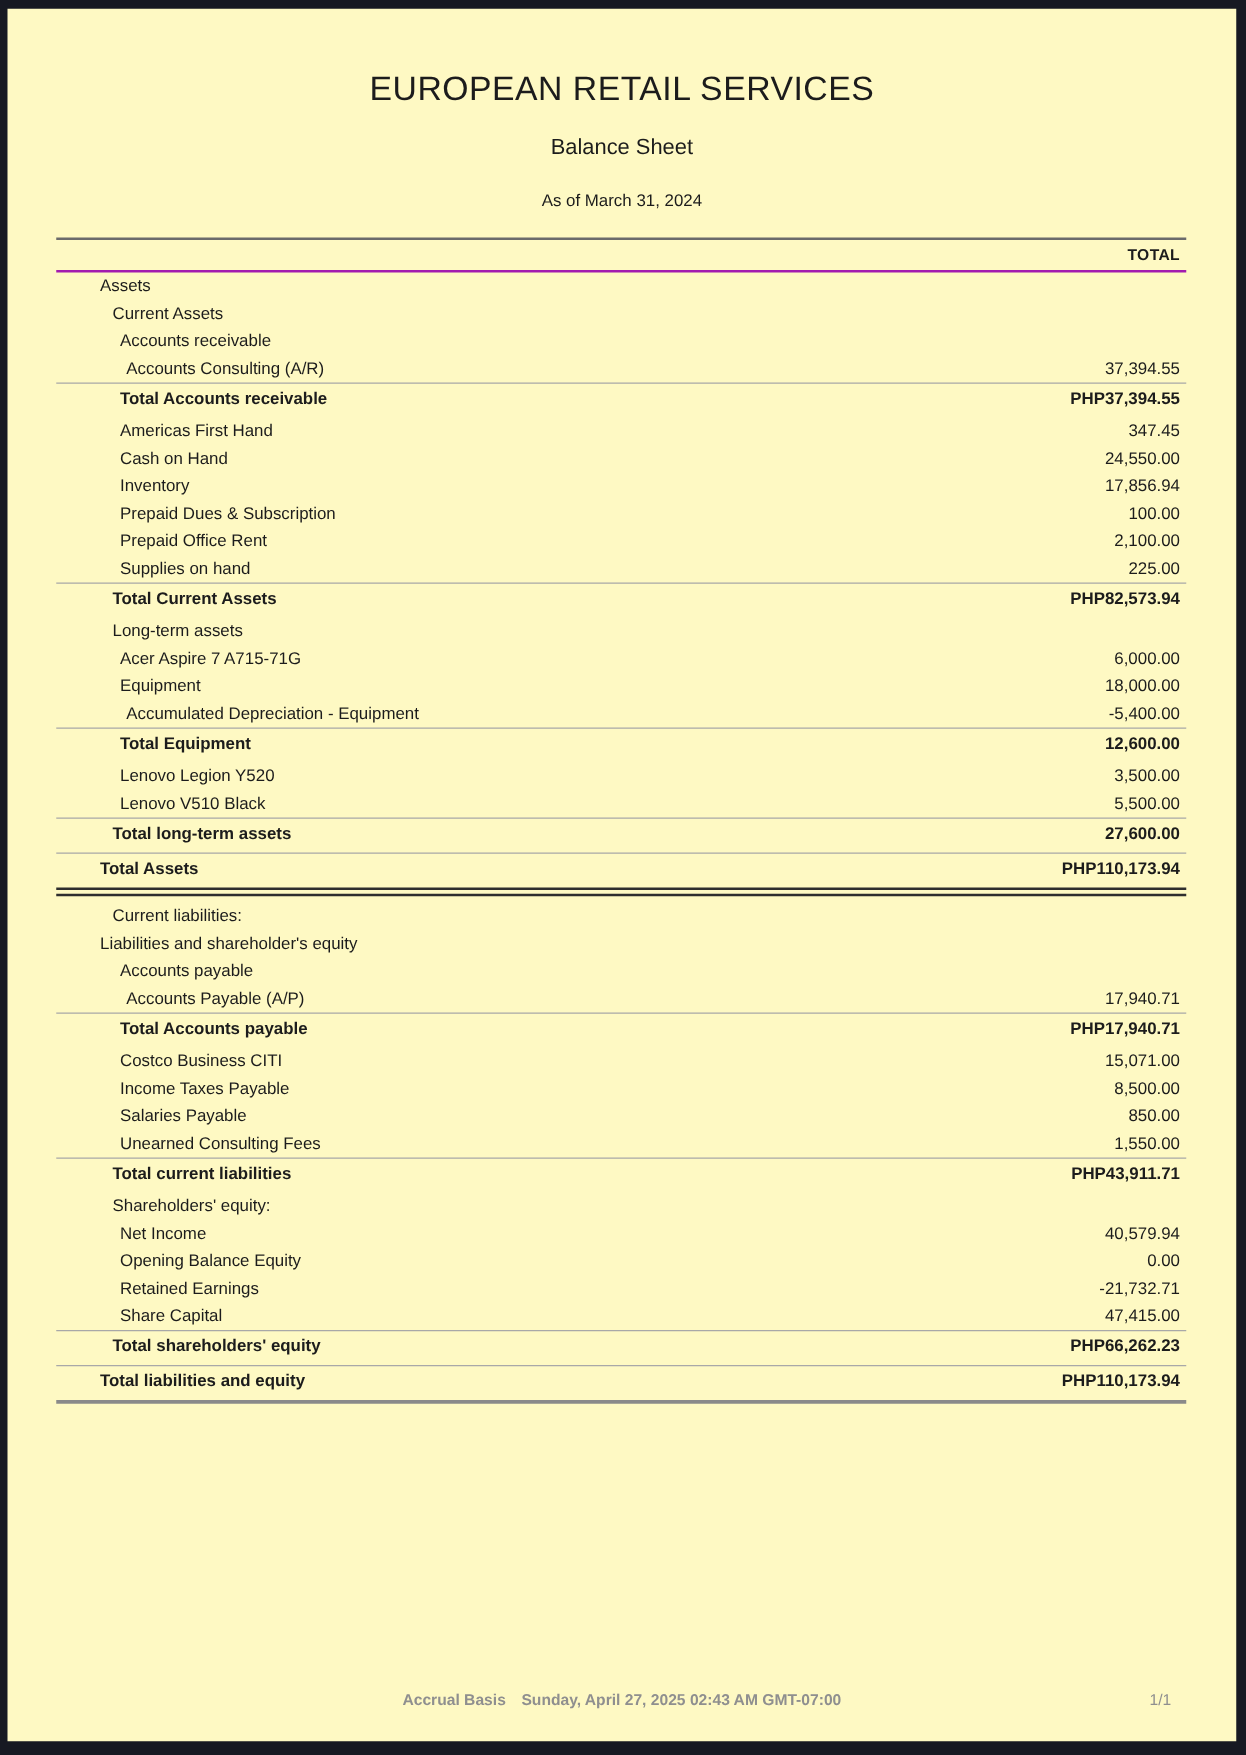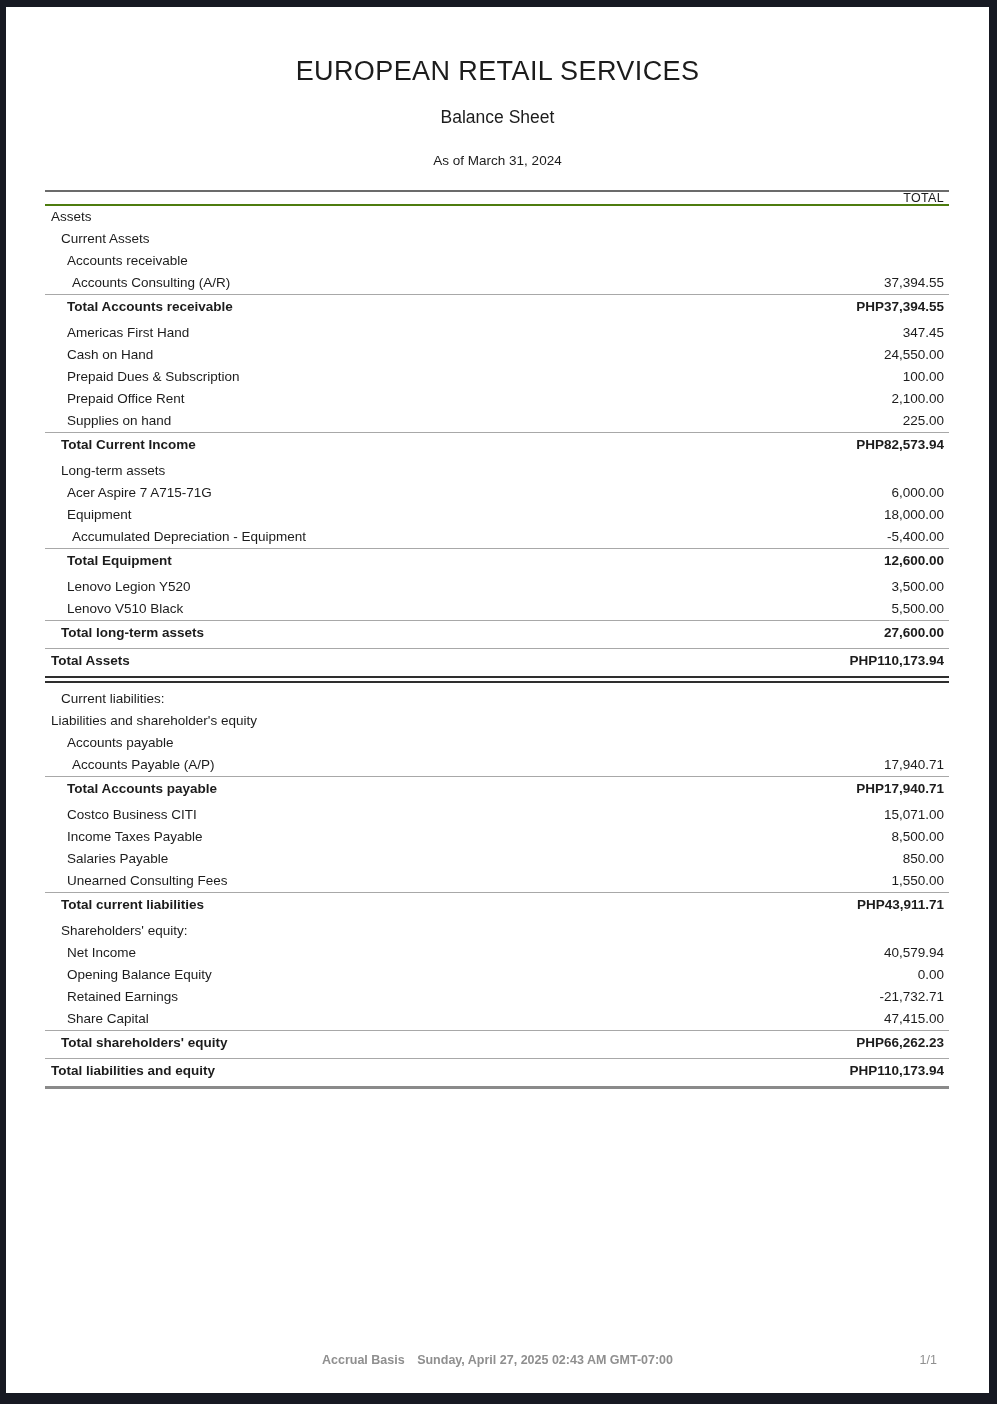--- a/index.html
+++ b/index.html
@@ -7,21 +7,21 @@
     width:997px; height:1404px;
     background:#171922;
     font-family:"Liberation Sans","DejaVu Sans",sans-serif;
     color:#1c1c1c;
     overflow:hidden;
   }
   .frame { position:relative; width:997px; height:1404px; }
   .page {
     position:absolute; left:6px; top:7px;
     width:983px; height:1386px;
-    background:#ffffff;
+    background:#fef9c3;
   }
   
   .report-header { text-align:center; }
   .company-name {
     margin:0; padding-top:51px;
     font-size:27px; font-weight:400; letter-spacing:0.4px;
     line-height:1;
   }
   .report-title {
     margin:0; padding-top:24px;
@@ -30,31 +30,31 @@
   .report-subtitle {
     margin:12px; padding-top:15px;
     font-size:13.5px; line-height:1;
   }
   
   .table {
     position:absolute; left:39px; top:183px; width:904px;
   }
   .thead {
     border-top:2px solid #6b6b6b;
-    border-bottom:2px solid #4d7c0f;
-    height:16px;
+    border-bottom:2px solid #a21caf;
+    height:28px;
     display:flex; justify-content:flex-end; align-items:center;
     font-size:12.5px; letter-spacing:0.3px;
-    padding-right:5px; box-sizing:border-box;
+    padding-right:5px; box-sizing:border-box;font-weight:bold;
   }
   .row {
     display:flex; justify-content:space-between; align-items:center;
     height:22px; font-size:13.5px; line-height:1;
   }
-  .row .label { white-space:pre; }
+  .row .label { white-space:pre;margin-left:29px; }
   .row .value { padding-right:5px; }
   .lvl0 .label { padding-left:6px; }
   .lvl1 .label { padding-left:16px; }
   .lvl2 .label { padding-left:22px; }
   .lvl3 .label { padding-left:27px; }
   .row.total {
     font-weight:bold;
     border-top:1px solid #a8a8a8;
     height:23px;
     margin-bottom:4px;
@@ -121,33 +121,37 @@
           </div>
           <div class="row item lvl2">
             <span class="label">Americas First Hand</span>
             <span class="value">347.45</span>
           </div>
           <div class="row item lvl2">
             <span class="label">Cash on Hand</span>
             <span class="value">24,550.00</span>
           </div>
           <div class="row item lvl2">
+            <span class="label">Inventory</span>
+            <span class="value">17,856.94</span>
+          </div>
+          <div class="row item lvl2">
             <span class="label">Prepaid Dues &amp; Subscription</span>
             <span class="value">100.00</span>
           </div>
           <div class="row item lvl2">
             <span class="label">Prepaid Office Rent</span>
             <span class="value">2,100.00</span>
           </div>
           <div class="row item lvl2">
             <span class="label">Supplies on hand</span>
             <span class="value">225.00</span>
           </div>
           <div class="row total lvl1">
-            <span class="label">Total Current Income</span>
+            <span class="label">Total Current Assets</span>
             <span class="value">PHP82,573.94</span>
           </div>
           <div class="row section lvl1">
             <span class="label">Long-term assets</span>
             <span class="value"></span>
           </div>
           <div class="row item lvl2">
             <span class="label">Acer Aspire 7 A715-71G</span>
             <span class="value">6,000.00</span>
           </div>

